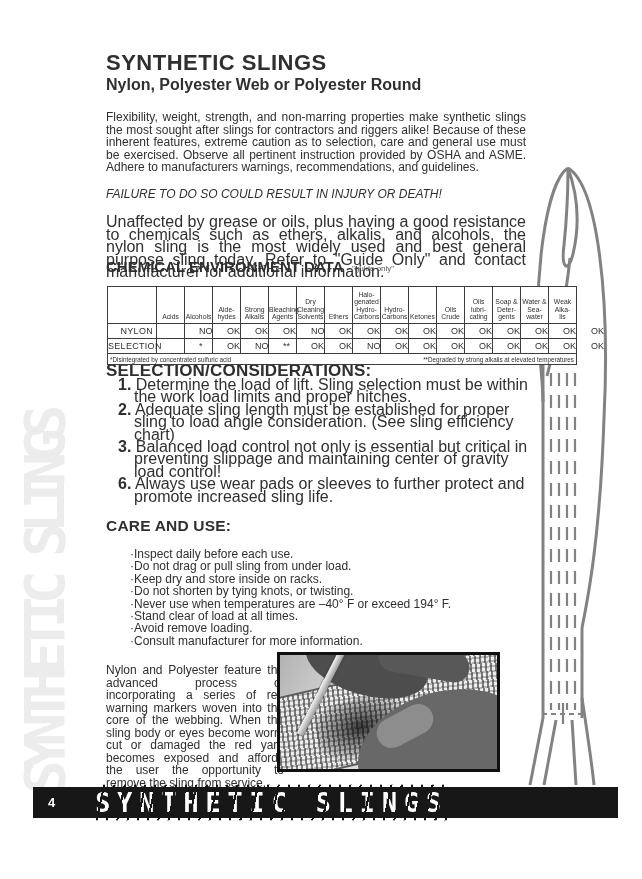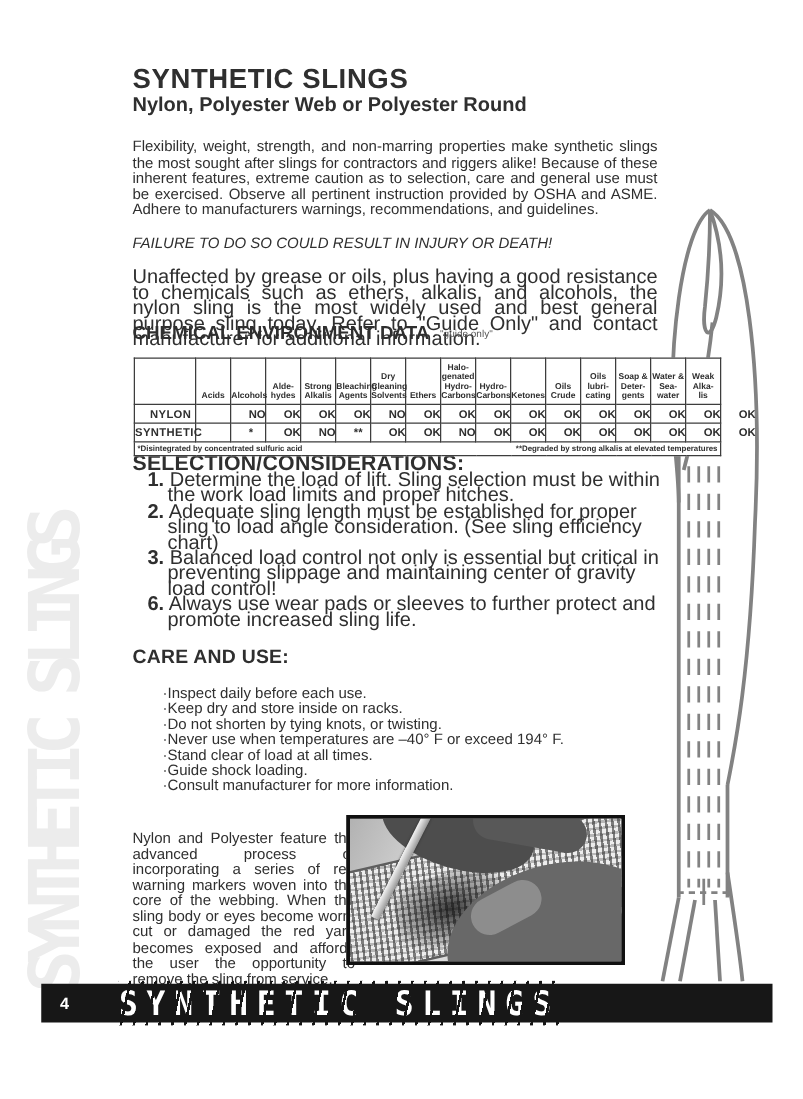--- a/index.html
+++ b/index.html
@@ -13,21 +13,21 @@
   .title{position:absolute;left:106px;top:50px;font-size:22px;font-weight:bold;letter-spacing:.5px;z-index:2;}
   .subtitle{position:absolute;left:106px;top:76px;font-size:16px;font-weight:bold;z-index:2;text-align:right;}
   .p1{position:absolute;left:106px;top:99px;width:420px;font-size:12px;line-height:12.6px;text-align:justify;z-index:2;}
   .warning{position:absolute;left:106px;top:175px;font-size:12px;font-style:italic;z-index:2;}
   .p2{position:absolute;left:106px;top:200px;width:420px;font-size:16px;line-height:12.6px;text-align:justify;z-index:2;}
   .chem-heading{position:absolute;left:106px;top:258px;font-size:15px;font-weight:bold;z-index:2;}
   .chem-note{font-size:8px;font-weight:normal;color:#555;vertical-align:middle;}
   
   .chem-table{position:absolute;left:107px;top:286px;width:470px;border-collapse:collapse;
      table-layout:fixed;background:#fff;z-index:3;}
-  .chem-table th,.chem-table td{border:1px solid #3d3d3d;font-weight:bold;padding:0;margin-top:16px;}
+  .chem-table th,.chem-table td{border:1px solid #3d3d3d;font-weight:normal;padding:0;margin-top:16px;}
   .chem-table .corner{width:48px;}
   .chem-table .col-h{font-size:6.8px;line-height:1.12;text-align:center;vertical-align:bottom;
      white-space:pre-line;height:32px;padding:2px 0 2px 0;}
   .chem-table .row-h{font-size:9px;text-align:right;padding-right:3px;letter-spacing:.3px;height:14px;}
   .chem-table .val{font-size:9px;text-align:center;height:14px;padding-left:42px;}
   .chem-table .footnotes{height:10px;}
   .foot-wrap{display:flex;justify-content:space-between;font-size:6.3px;line-height:9px;padding:0 2px;}
   
   .sel-heading{position:absolute;left:106px;top:361px;font-size:17px;font-weight:bold;letter-spacing:.2px;z-index:2;}
   .sel-list{position:absolute;left:118px;top:379px;width:414px;margin:0;padding:0;list-style:none;
@@ -164,21 +164,21 @@
           <td class="val">OK</td>
           <td class="val">OK</td>
           <td class="val">OK</td>
           <td class="val">OK</td>
           <td class="val">OK</td>
           <td class="val">OK</td>
           <td class="val">OK</td>
           <td class="val">OK</td>
         </tr>
         <tr>
-          <th class="row-h">SYNTHETIC</th>
+          <th class="row-h">SELECTION</th>
           <td class="val">*</td>
           <td class="val">OK</td>
           <td class="val">NO</td>
           <td class="val">**</td>
           <td class="val">OK</td>
           <td class="val">OK</td>
           <td class="val">NO</td>
           <td class="val">OK</td>
           <td class="val">OK</td>
           <td class="val">OK</td>
@@ -205,25 +205,26 @@
   <ol class="sel-list">
       <li><span class="num">1.</span><span class="itx"> Determine the load of lift.  Sling selection must be within the work load limits and proper hitches.</span></li>
       <li><span class="num">2.</span><span class="itx"> Adequate sling length must be established for proper sling to load angle consideration.  (See sling efficiency chart)</span></li>
       <li><span class="num">3.</span><span class="itx"> Balanced load control not only is essential but critical in preventing slippage and maintaining center of gravity load control!</span></li>
       <li><span class="num">6.</span><span class="itx"> Always use wear pads or sleeves to further protect and promote increased sling life.</span></li>
     </ol>
 
   <div class="care-heading">CARE AND USE:</div>
   <ul class="care-list">
       <li><span>Inspect daily before each use.</span></li>
+      <li><span>Do not drag or pull sling from under load.</span></li>
       <li><span>Keep dry and store inside on racks.</span></li>
       <li><span>Do not shorten by tying knots, or twisting.</span></li>
       <li><span>Never use when temperatures are –40° F or exceed 194° F.</span></li>
       <li><span>Stand clear of load at all times.</span></li>
-      <li><span>Guide shock loading.</span></li>
+      <li><span>Avoid remove loading.</span></li>
       <li><span>Consult manufacturer for more information.</span></li>
     </ul>
 
   <p class="closing">Nylon and Polyester feature the advanced process of incorporating a series of red warning markers woven into the core of the webbing.  When the sling body or eyes become worn, cut or damaged the red yarn becomes exposed and affords the user the opportunity to remove the sling from service.</p>
 
   <div class="photo">
     <div class="ph-base"></div>
     <div class="ph-band"></div>
     <div class="ph-damage"></div>
     <div class="ph-hand-top"></div>

